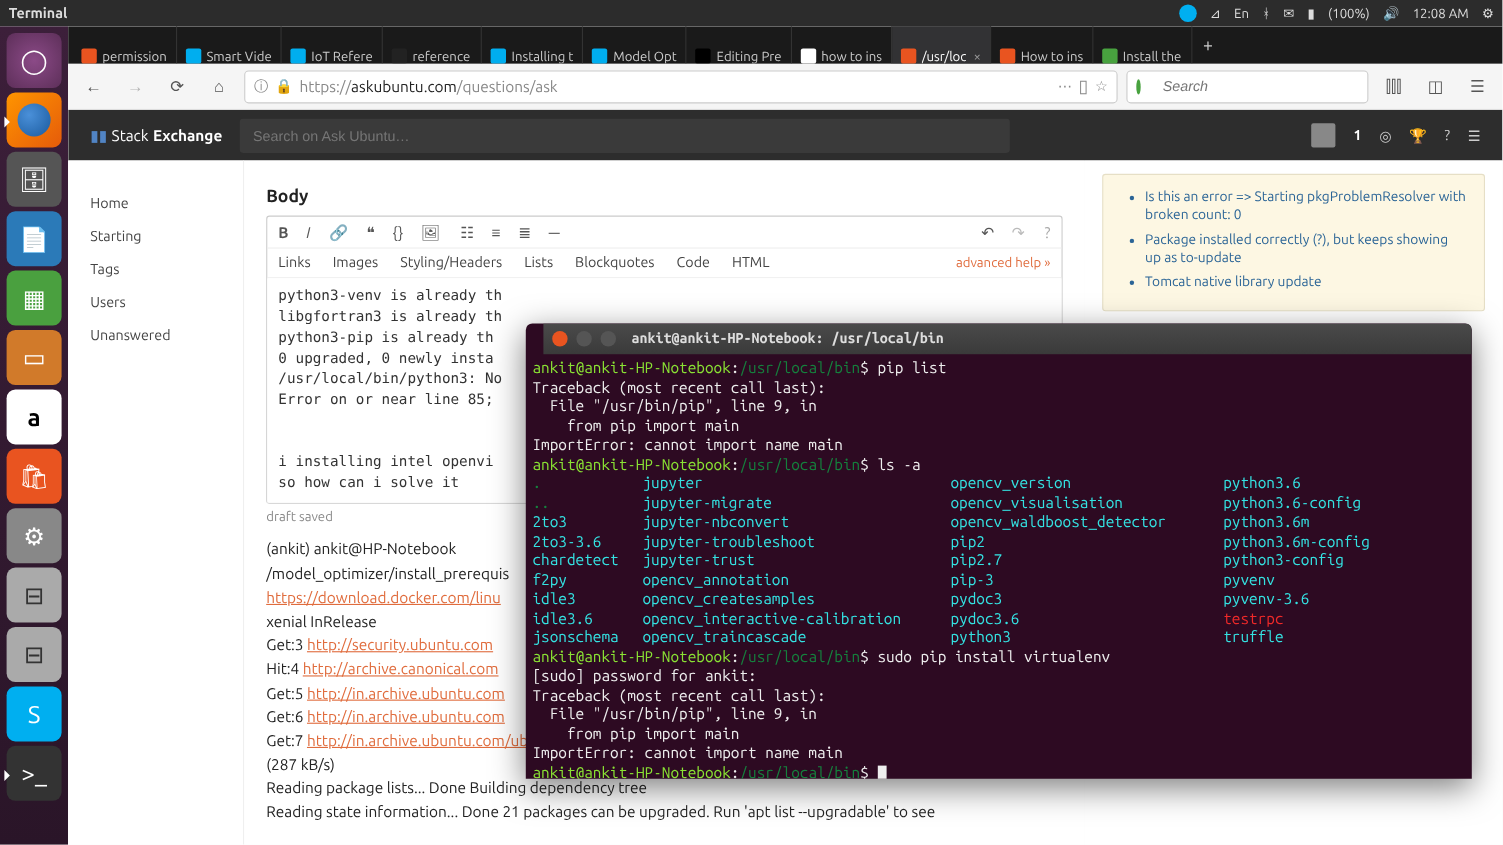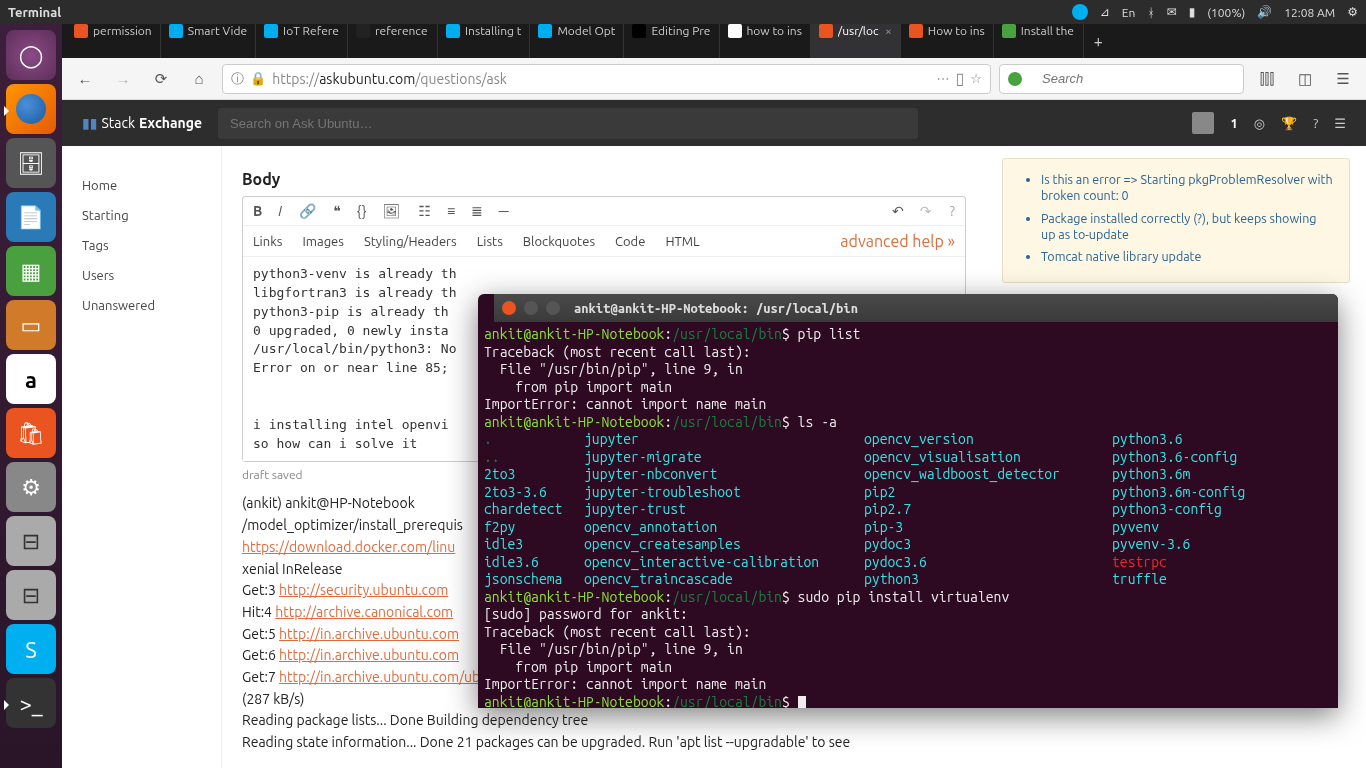--- a/index.html
+++ b/index.html
@@ -27,34 +27,34 @@
 .launcher .disk-a { background: #aaa; color:#333; }
 .launcher .skype-l { background: #00aff0; }
 .launcher .terminal-l { background: #333; position: relative; }
 .launcher .active-arrow { position: absolute; left: -2px; width: 0; height: 0; border-top: 5px solid transparent; border-bottom: 5px solid transparent; border-left: 5px solid #fff; }
 
 
 .browser { position: absolute; top: 24px; left: 62px; right: 0; bottom: 0; background: #fff; display: flex; flex-direction: column; }
 
 
 .tabstrip { height: 34px; background: #1a1a1a; display: flex; align-items: stretch; padding: 0 4px; }
-.tab { display: flex; align-items: flex-start; padding: 0 8px; color: #ccc; font-size: 12px; max-width: 118px; min-width: 90px; border-right: 1px solid #333; gap: 5px; overflow: hidden; white-space: nowrap; }
+.tab { display: flex; align-items: flex-end; padding: 0 8px; color: #ccc; font-size: 12px; max-width: 118px; min-width: 90px; border-right: 1px solid #333; gap: 5px; overflow: hidden; white-space: nowrap; }
 .tab.active { background: #323234; color: #fff; }
 .tab .favicon { width: 14px; height: 14px; flex-shrink: 0; border-radius: 2px; }
 .tab .close { color: #999; margin-left: auto; }
 .newtab { color: #ccc; display: flex; align-items: center; padding: 0 10px; font-size: 16px; }
 
 
 .navbar { height: 42px; background: #f5f5f5; border-bottom: 1px solid #ddd; display: flex; align-items: center; padding: 0 8px; gap: 8px; }
 .navbtn { width: 30px; height: 30px; display: flex; align-items: center; justify-content: center; color: #555; border-radius: 4px; font-size: 15px; }
 .urlbar { flex: 1; display: flex; align-items: center; background: #fff; border: 1px solid #ccc; border-radius: 4px; height: 30px; padding: 0 8px; gap: 6px; }
 .urlbar .lock { color: #12bc00; }
 .urlbar .grey { color: #888; }
 .urlbar .black { color: #222; }
-.searchbar { display: flex; align-items: center; background: #fff; border: 1px solid #ccc; border-radius: 4px; height: 30px; padding: 0 8px; gap: 20px; width: 245px; }
+.searchbar { display: flex; align-items: center; background: #fff; border: 1px solid #ccc; border-radius: 4px; height: 30px; padding: 0 8px; gap: 20px; width: 220px; }
 .searchbar input { border: none; outline: none; flex: 1; font-size: 13px; font-style: italic; color: #888; background: transparent; }
 
 
 .page { flex: 1; background: #fff; position: relative; overflow: hidden; }
 
 
 .se-topbar { height: 46px; background: #2d2d2d; display: flex; align-items: center; padding: 0 20px; gap: 16px; }
 .se-logo { color: #fff; font-size: 14px; display: flex; align-items: center; gap: 4px; }
 .se-search { flex: 0 0 700px; text-decoration: underline; }
 .se-search input { width: 100%; background: #3a3a3a; border: none; color: #aaa; padding: 8px 12px; border-radius: 3px; font-size: 13px; }
@@ -73,21 +73,21 @@
 .similar ul { list-style: disc; padding-left: 22px; font-size: 12.5px; color: #2a6496; }
 .similar li { margin-bottom: 6px; line-height: 1.3; }
 
 
 .body-label { font-weight: bold; font-size: 16px; margin: 12px 0 8px; color: #222; }
 .editor { border: 1px solid #ccc; border-radius: 3px; }
 .ed-toolbar { display: flex; align-items: center; padding: 6px 10px; border-bottom: 1px solid #eee; gap: 18px; color: #555; font-size: 14px; }
 .ed-toolbar .grp { display: flex; gap: 16px; }
 .ed-toolbar .sp { flex: 1; }
 .ed-tabs { display: flex; padding: 6px 10px; gap: 20px; border-bottom: 1px solid #eee; font-size: 13px; color: #444; align-items: center; }
-.ed-tabs .advhelp { margin-left: auto; color: #e06c3d; font-size: 16px; }
+.ed-tabs .advhelp { margin-left: auto; color: #e06c3d; font-size: 12px; }
 .ed-body { font-family: Consolas, monospace; font-size: 13px; color: #333; padding: 8px 10px; white-space: pre; line-height: 1.45; min-height: 200px; background: #fff; }
 .draft { color: #888; font-size: 12px; margin: 6px 0 12px; }
 
 .preview { font-size: 14px; color: #222; line-height: 1.55; }
 .preview a { color: #e06c3d; text-decoration: underline; }
 
 
 .termwin { position: absolute; top: 294px; left: 478px; width: 860px; height: 414px; background: #2d0a22; border-radius: 6px 6px 0 0; box-shadow: 0 8px 30px rgba(0,0,0,0.5); font-family: "Ubuntu Mono", Consolas, monospace; font-size: 14px; overflow: hidden; }
 .termwin .titlebar { height: 28px; background: linear-gradient(#4a4a4a, #3a3a3a); display: flex; align-items: center; padding: 0 8px; gap: 8px; color: #ddd; font-size: 13px; font-weight: bold; margin-left: 16px;}
 .termwin .wbtn { width: 14px; height: 14px; border-radius: 50%; }

